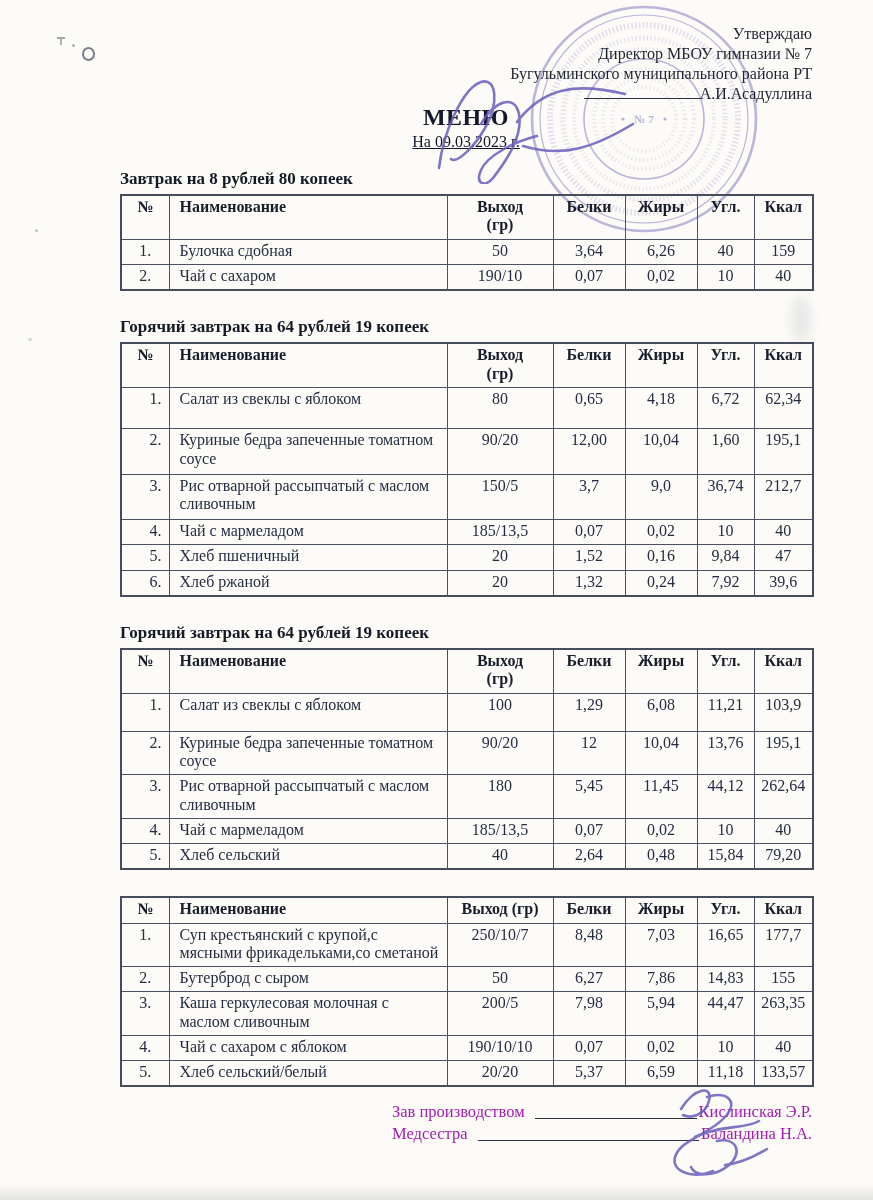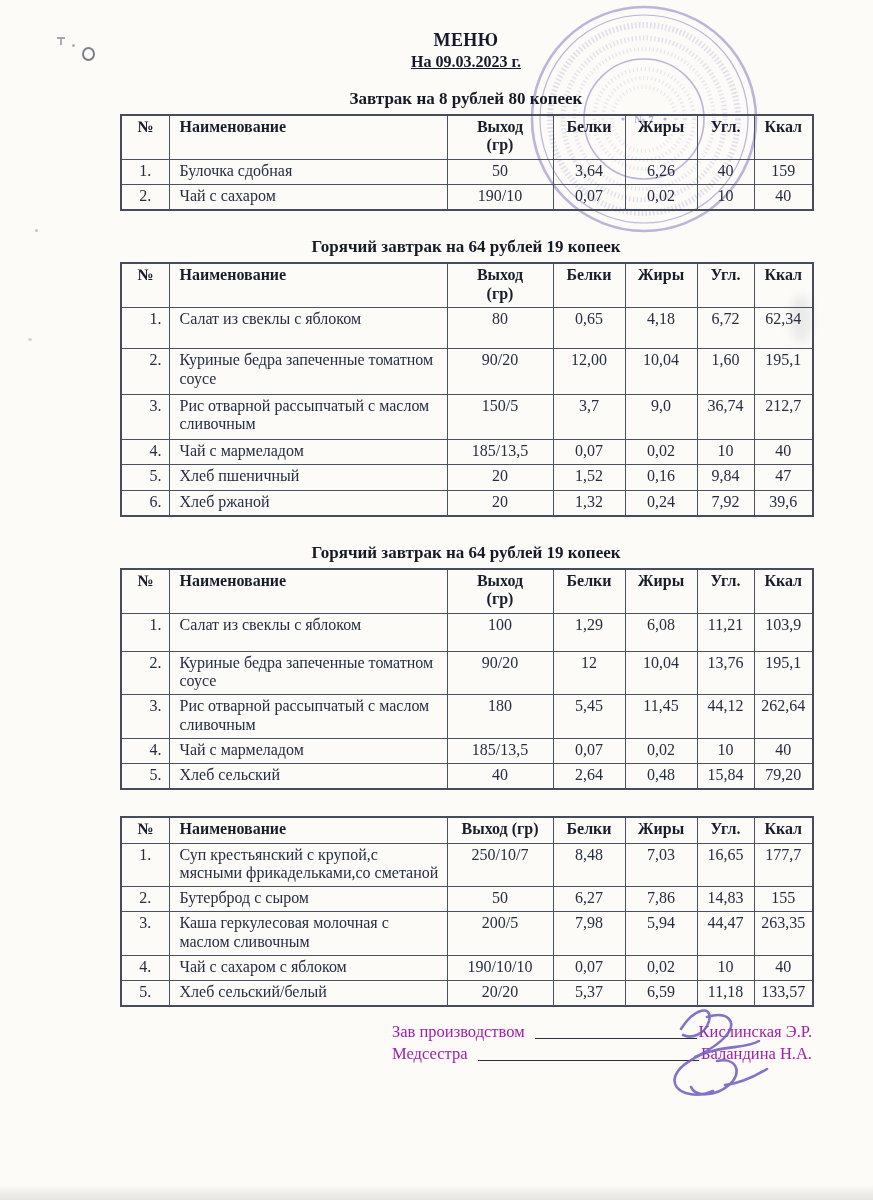--- a/index.html
+++ b/index.html
@@ -18,27 +18,27 @@
   }
   .content{position:relative;padding:24px 61px 0 120px;}
 
   
   .approval{position:relative;text-align:right;font-size:16px;line-height:20px;color:#1d2330;}
   .approval-line{white-space:nowrap;}
   .sig-underline{display:inline-block;width:116px;border-bottom:1.4px solid #2a3040;vertical-align:baseline;}
   .director-signature{position:absolute;left:305px;top:38px;width:220px;height:122px;pointer-events:none;}
 
   
-  .menu-title{text-align:center;margin-top:6px;font-weight:bold;font-size:18px;letter-spacing:.4px;color:#13182a;}
-  .menu-date{text-align:center;font-weight:bold;font-size:16px;text-decoration:underline;margin-top:2px;color:#13182a;}
+  .menu-title{text-align:center;margin-top:0;font-weight:bold;font-size:24px;letter-spacing:.4px;color:#13182a;}
+  .menu-date{text-align:center;font-weight:normal;font-size:16px;text-decoration:underline;margin-top:2px;color:#13182a;}
 
   
   .section{margin-top:26px;}
   .sec-0{margin-top:18px;}
-  .section-title{text-align:center;font-weight:bold;font-size:17px;margin-bottom:5px;color:#141a26;}
+  .section-title{text-align:left;font-weight:bold;font-size:17px;margin-bottom:5px;color:#141a26;}
   table{width:100%;border-collapse:collapse;table-layout:fixed;border:2px solid #454c5c;}
   th,td{border:1px solid #4a5162;}
   th{font-size:16px;font-weight:bold;padding:2px 3px 4px;vertical-align:top;white-space:pre-line;line-height:1.15;color:#171d2b;text-align:center;}
   td{font-size:16px;padding:2px 5px 4px;vertical-align:top;line-height:1.14;color:#242d42;}
   .c-num{text-align:center;}
   .c-name{text-align:left;padding-left:10px;}
   .c-vyhod,.c-belki,.c-zhiry,.c-ugl,.c-kkal{text-align:center;}
   .sec-1 td.c-num,.sec-2 td.c-num{text-align:right;padding-right:7px;}
   .sec-1 tbody tr:nth-child(1) td{padding-bottom:20px;}
   .sec-2 tbody tr:nth-child(1) td{padding-bottom:17px;}
@@ -97,20 +97,35 @@
     </g>
     <g fill="#7c70c0" filter="url(#inkblur)">
       <text x="117" y="121" text-anchor="middle" font-size="11" font-weight="bold">№ 7</text>
       <circle cx="96" cy="117" r="1.6"></circle>
       <circle cx="138" cy="117" r="1.6"></circle>
     </g>
   </svg>
 
   <div class="content">
 
+    <div class="approval">
+      <div class="approval-line">Утверждаю</div>
+      <div class="approval-line">Директор МБОУ гимназии № 7</div>
+      <div class="approval-line">Бугульминского муниципального района РТ</div>
+      <div class="approval-line"><span class="sig-underline"></span><span>А.И.Асадуллина</span></div>
+
+      <svg class="director-signature" viewBox="0 0 220 122">
+        <g stroke="#6c5cbe" stroke-width="2.6" fill="none" stroke-linecap="round" opacity=".85">
+          <path d="M14,106 C18,70 38,26 56,20 C72,15 74,42 60,66 C50,84 32,102 26,97"></path>
+          <path d="M56,62 C70,38 90,32 94,52 C98,74 82,98 68,116 C60,126 50,122 56,108 C62,94 88,80 112,74"></path>
+          <path d="M92,60 C118,26 150,20 200,32"></path>
+          <path d="M98,84 C138,96 168,86 208,62"></path>
+        </g>
+      </svg>
+    </div>
 
     <div class="menu-title">МЕНЮ</div>
     <div class="menu-date">На 09.03.2023 г.</div>
 
     <div id="menu-sections">
         <section class="section sec-0">
           <div class="section-title">Завтрак на 8 рублей 80 копеек</div>
           <table>
             <colgroup>
               <col style="width: 48px;">

